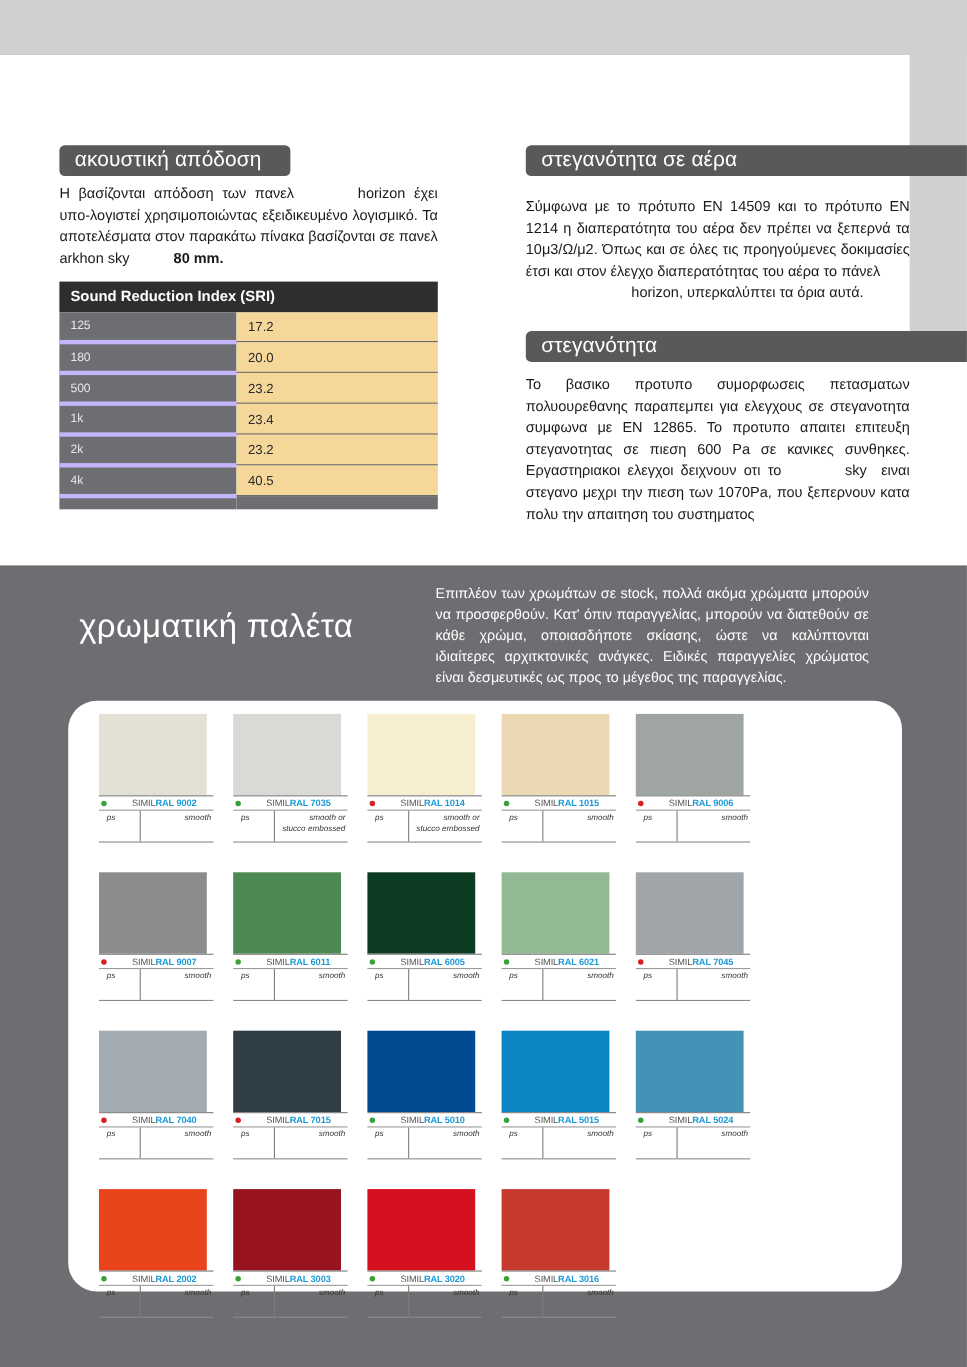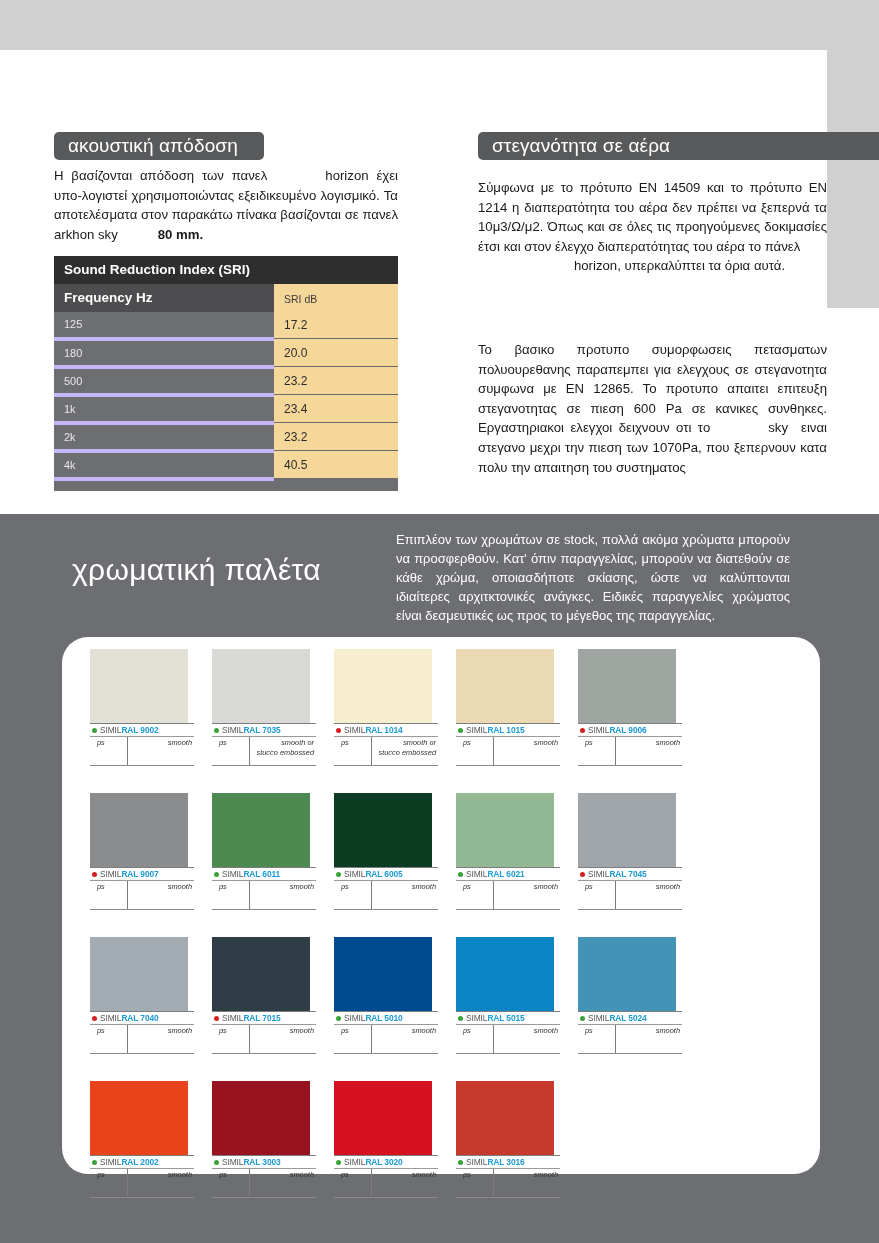--- a/index.html
+++ b/index.html
@@ -178,21 +178,21 @@
     display: flex;
     align-items: center;
     margin-top: 0px;
   }
   .chip-label .dot {
     width: 5px; height: 5px;
     border-radius: 50%;
     margin: 0 3px 0 2px;
     flex: none;
   }
-  .chip-label .simil { color: #555; letter-spacing: -.1px; }
+  .chip-label .simil { color: #555; letter-spacing: -.1px; margin-left: 20px; }
   .chip-label .ral { color: #1b9ad6; font-weight: bold; letter-spacing: -.1px; }
   .chip-foot {
     width: 104px;
     display: flex;
     font-size: 7.4px;
     font-style: italic;
     color: #333;
     border-bottom: 1.6px solid #8a8a8a;
     min-height: 11px;
   }
@@ -223,24 +223,20 @@
   <div class="para" style="left:54px; top:166px; width:344px;">
     <span>Η βασίζονται απόδοση των πανελ</span><span class="redact"></span><span>horizon έχει υπο-λογιστεί χρησιμοποιώντας εξειδικευμένο λογισμικό. Τα αποτελέσματα στον παρακάτω πίνακα βασίζονται σε πανελ</span><br>
     <span>arkhon sky</span><span class="redact-sm"></span><b>80 mm.</b>
   </div>
 
   <table class="sri">
     <tbody>
         <tr class="title-row">
       <td colspan="2">Sound Reduction Index (SRI)</td>
     </tr>
-    <tr class="sub-row">
-      <td class="left">Frequency Hz</td>
-      <td class="right">SRI dB</td>
-    </tr>
     </tbody>
       <tbody>
       <tr>
         <td class="left">125</td>
         <td class="right">17.2</td>
       </tr>
       <tr>
         <td class="left">180</td>
         <td class="right">20.0</td>
       </tr>
@@ -267,20 +263,21 @@
     </tbody>
   </table>
 
   <div class="hdr wide" style="left:478px; top:132px; width:401px;">στεγανότητα σε αέρα</div>
 
   <div class="para" style="left:478px; top:178px; width:349px;">
     <span>Σύμφωνα με το πρότυπο ΕΝ 14509 και το πρότυπο ΕΝ 1214 η διαπερατότητα του αέρα δεν πρέπει να ξεπερνά τα 10μ3/Ω/μ2. Όπως και σε όλες τις προηγούμενες δοκιμασίες έτσι και στον έλεγχο διαπερατότητας του αέρα το πάνελ</span>
     <span style="display:block; text-align:center;"><span class="redact-lg"></span><span>horizon, υπερκαλύπτει τα όρια αυτά.</span></span>
   </div>
 
+  <div class="hdr wide" style="left:478px; top:301px; width:401px;">στεγανότητα</div>
 
   <div class="para" style="left:478px; top:340px; width:349px;">
     <span>Το βασικο προτυπο συμορφωσεις πετασματων πολυουρεθανης παραπεμπει για ελεγχους σε στεγανοτητα συμφωνα με ΕΝ 12865. Το προτυπο απαιτει επιτευξη στεγανοτητας σε πιεση 600 Pa σε κανικες συνθηκες. Εργαστηριακοι ελεγχοι δειχνουν οτι το</span><span class="redact"></span><span>sky</span>&nbsp;&nbsp;<span>ειναι στεγανο μεχρι την πιεση των 1070Pa, που ξεπερνουν κατα πολυ την απαιτηση του συστηματος</span>
   </div>
 
   <div class="grey-panel"></div>
 
   <div class="palette-title">χρωματική παλέτα</div>
 
   <div class="palette-intro">Επιπλέον των χρωμάτων σε stock, πολλά ακόμα χρώματα μπορούν να προσφερθούν. Κατ' όπιν παραγγελίας, μπορούν να διατεθούν σε κάθε χρώμα, οποιασδήποτε σκίασης, ώστε να καλύπτονται ιδιαίτερες αρχιτκτονικές ανάγκες. Ειδικές παραγγελίες χρώματος είναι δεσμευτικές ως προς το μέγεθος της παραγγελίας.</div>

